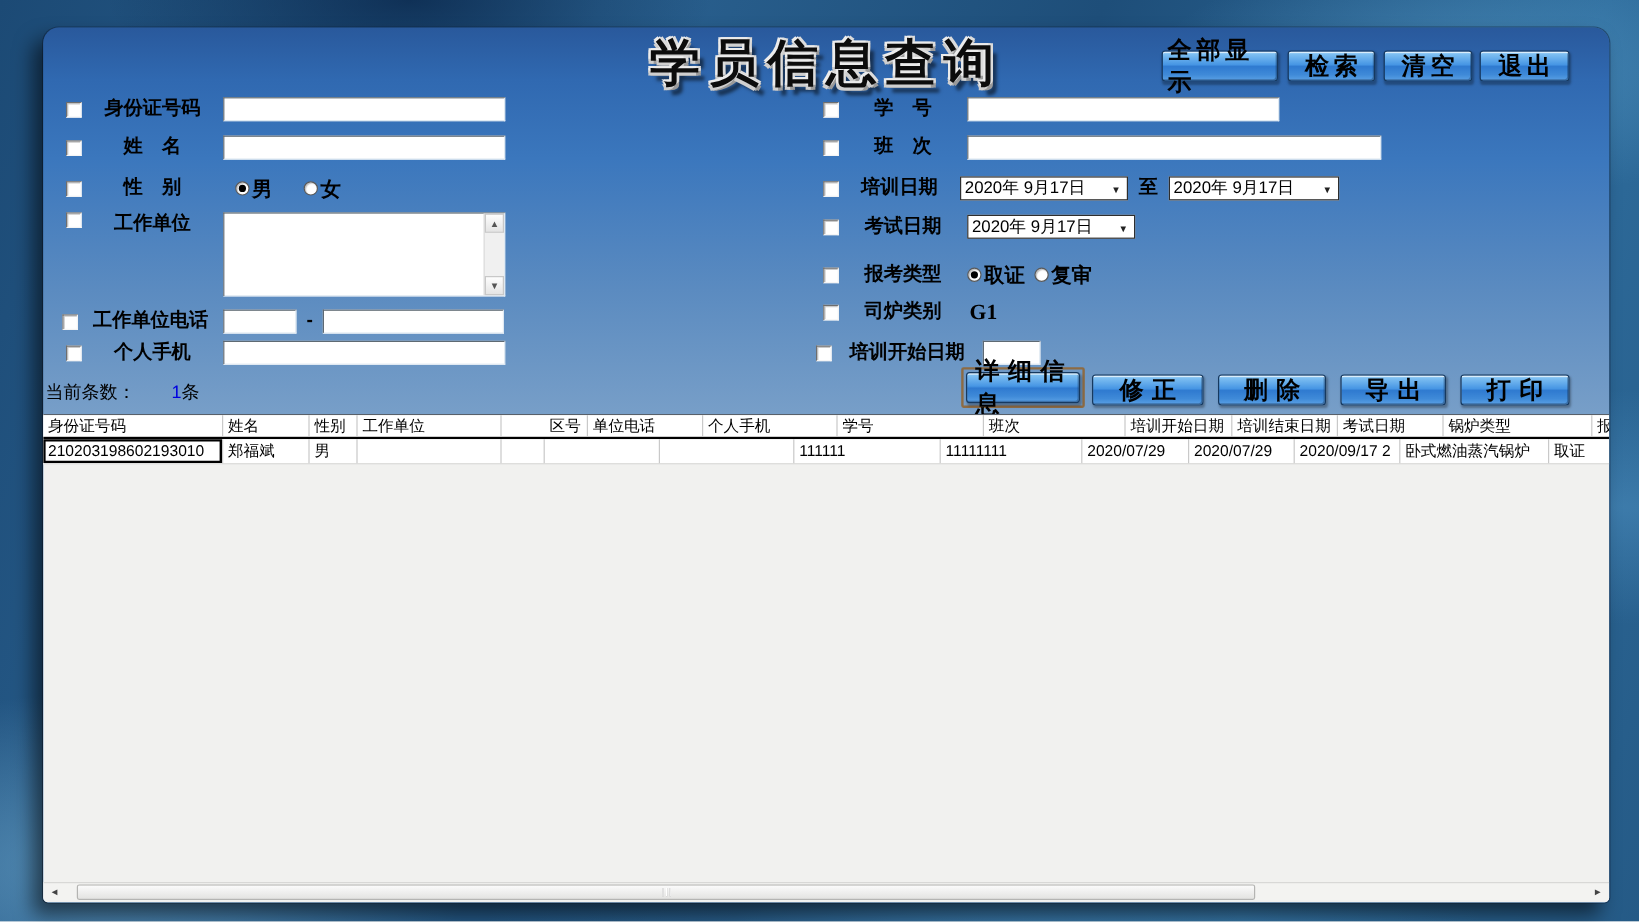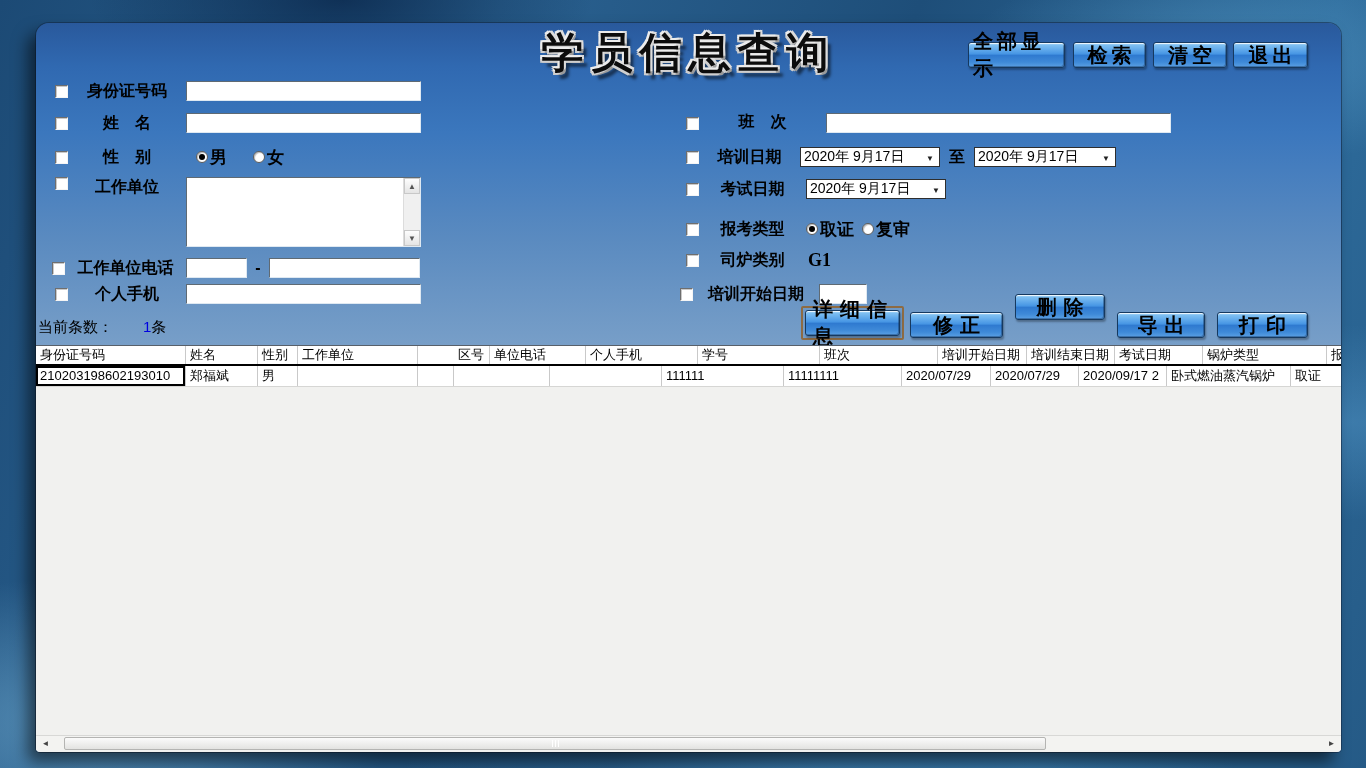--- a/index.html
+++ b/index.html
@@ -167,24 +167,29 @@
       <span class="lbl" style="width:22px;">-</span>
       <input class="inp" style="width: 151px;" value="">
     </div>
 
     <div class="frow" style="left:19px; top:261px;">
       <span class="cb"></span>
       <span class="lbl" style="width:118px;">个人手机</span>
       <input class="inp" style="width: 235px;" value="">
     </div>
 
+    <div class="frow" style="left:650px; top:58px;">
+      <span class="cb"></span>
+      <span class="lbl" style="width:107px;">学　号</span>
+      <input class="inp" style="width: 260px;" value="">
+    </div>
 
     <div class="frow" style="left:650px; top:90px;">
       <span class="cb"></span>
-      <span class="lbl" style="width:127px;font-family:Liberation Mono, monospace;">班　次</span>
+      <span class="lbl" style="width:107px;">班　次</span>
       <input class="inp" style="width: 345px;" value="">
     </div>
 
     <div class="frow" style="left:650px; top:124px;">
       <span class="cb"></span>
       <span class="lbl" style="width:101px;">培训日期</span>
       <span class="combo" style="width:140px;">
         <span>2020年  9月17日</span>
         <span class="arrow">▼</span>
       </span>
@@ -222,21 +227,21 @@
     <div class="frow" style="left:644px; top:261px;">
       <span class="cb"></span>
       <span class="lbl" style="width:126px;">培训开始日期</span>
       <input class="inp" style="width: 48px;" value="">
     </div>
 
     <div class="focus-frame" style="left:765px; top:283px;">
       <div class="btn wide" style="position:relative; width:95px;">详细信息</div>
     </div>
     <div class="btn wide" style="left:874px; top:289px; width:93px;">修正</div>
-    <div class="btn wide" style="left:979px; top:271px; width:90px;">删除</div>
+    <div class="btn wide" style="left:979px; top:289px; width:90px;">删除</div>
     <div class="btn wide" style="left:1081px; top:289px; width:88px;">导出</div>
     <div class="btn wide" style="left:1181px; top:289px; width:91px;">打印</div>
 
     <div class="status">
       <span>当前条数：</span><span class="val">1</span><span>条</span>
     </div>
 
     <div class="grid">
       <div class="ghead">
         <div class="c" style="width:150px;">身份证号码</div>

